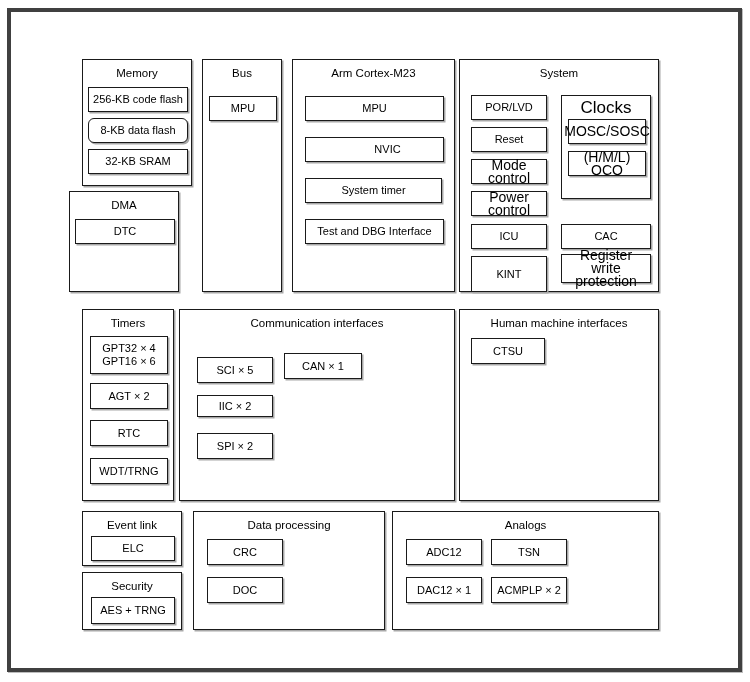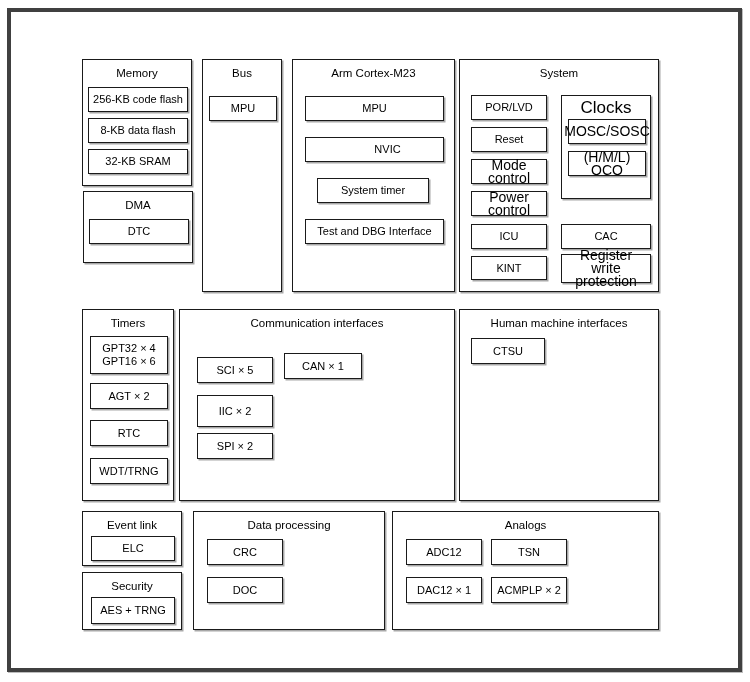--- a/index.html
+++ b/index.html
@@ -95,51 +95,51 @@
 </style>
 </head>
 <body>
 
 <div id="page">
   <div id="frame">
 
     <div class="group" style="left:71px; top:47px; width:110px; height:127px;">
       <div class="group-title">Memory</div>
       <div class="blk" style="left:5px; top:27px; width:100px; height:25px;">256-KB code flash</div>
-      <div class="blk" style="left:5px; top:58px; width:100px; height:25px;">8-KB data flash</div>
+      <div class="blk" style="left:5px; top:58px; width:100px; height:25px;border-radius:6px;">8-KB data flash</div>
       <div class="blk" style="left:5px; top:89px; width:100px; height:25px;">32-KB SRAM</div>
     </div>
 
-    <div class="group" style="left:72px; top:179px; width:110px; height:72px;">
+    <div class="group" style="left:58px; top:179px; width:110px; height:101px;">
       <div class="group-title">DMA</div>
       <div class="blk" style="left:5px; top:27px; width:100px; height:25px;">DTC</div>
     </div>
 
     <div class="group" style="left:191px; top:47px; width:80px; height:233px;">
       <div class="group-title">Bus</div>
       <div class="blk" style="left:6px; top:36px; width:68px; height:25px;">MPU</div>
     </div>
 
     <div class="group" style="left:281px; top:47px; width:163px; height:233px;">
       <div class="group-title">Arm Cortex-M23</div>
       <div class="blk" style="left:12px; top:36px; width:139px; height:25px;">MPU</div>
       <div class="blk" style="left:12px; top:77px; width:139px; height:25px;padding-left:28px;">NVIC</div>
-      <div class="blk" style="left:24px; top:118px; width:112px; height:25px;text-align:right;">System timer</div>
+      <div class="blk" style="left:12px; top:118px; width:137px; height:25px;text-align:right;">System timer</div>
       <div class="blk" style="left:12px; top:159px; width:139px; height:25px;">Test and DBG Interface</div>
     </div>
 
     <div class="group" style="left:448px; top:47px; width:200px; height:233px;padding-left:8px;">
       <div class="group-title">System</div>
 
       <div class="blk" style="left:11px; top:35px; width:76px; height:25px;">POR/LVD</div>
       <div class="blk" style="left:11px; top:67px; width:76px; height:25px;">Reset</div>
       <div class="blk small" style="left:11px; top:99px; width:76px; height:25px;">Mode control</div>
       <div class="blk small" style="left:11px; top:131px; width:76px; height:25px;">Power control</div>
       <div class="blk" style="left:11px; top:164px; width:76px; height:25px;">ICU</div>
-      <div class="blk" style="left:11px; top:196px; width:76px; height:24px;">KINT</div>
+      <div class="blk" style="left:11px; top:196px; width:76px; height:36px;">KINT</div>
 
       <div class="subgroup" style="left:101px; top:35px; width:90px; height:104px;">
         <div class="subgroup-title">Clocks</div>
         <div class="blk small" style="left:6px; top:23px; width:78px; height:25px;">MOSC/SOSC</div>
         <div class="blk small" style="left:6px; top:55px; width:78px; height:25px;">(H/M/L) OCO</div>
       </div>
 
       <div class="blk" style="left:101px; top:164px; width:90px; height:25px;">CAC</div>
       <div class="blk small" style="left:101px; top:194px; width:90px; height:29px;">Register write
 protection</div>
@@ -151,21 +151,21 @@
 GPT16 × 6</div>
       <div class="blk" style="left:7px; top:73px; width:78px; height:26px;">AGT × 2</div>
       <div class="blk" style="left:7px; top:110px; width:78px; height:26px;">RTC</div>
       <div class="blk" style="left:7px; top:148px; width:78px; height:26px;">WDT/TRNG</div>
     </div>
 
     <div class="group" style="left:168px; top:297px; width:276px; height:192px;">
       <div class="group-title">Communication interfaces</div>
       <div class="blk" style="left:17px; top:47px; width:76px; height:26px;">SCI × 5</div>
       <div class="blk" style="left:104px; top:43px; width:78px; height:26px;">CAN × 1</div>
-      <div class="blk" style="left:17px; top:85px; width:76px; height:32px;">IIC × 2</div>
+      <div class="blk" style="left:17px; top:85px; width:76px; height:22px;">IIC × 2</div>
       <div class="blk" style="left:17px; top:123px; width:76px; height:26px;">SPI × 2</div>
     </div>
 
     <div class="group" style="left:448px; top:297px; width:200px; height:192px;">
       <div class="group-title">Human machine interfaces</div>
       <div class="blk" style="left:11px; top:28px; width:74px; height:26px;">CTSU</div>
     </div>
 
     <div class="group" style="left:71px; top:499px; width:100px; height:55px;">
       <div class="group-title">Event link</div>

